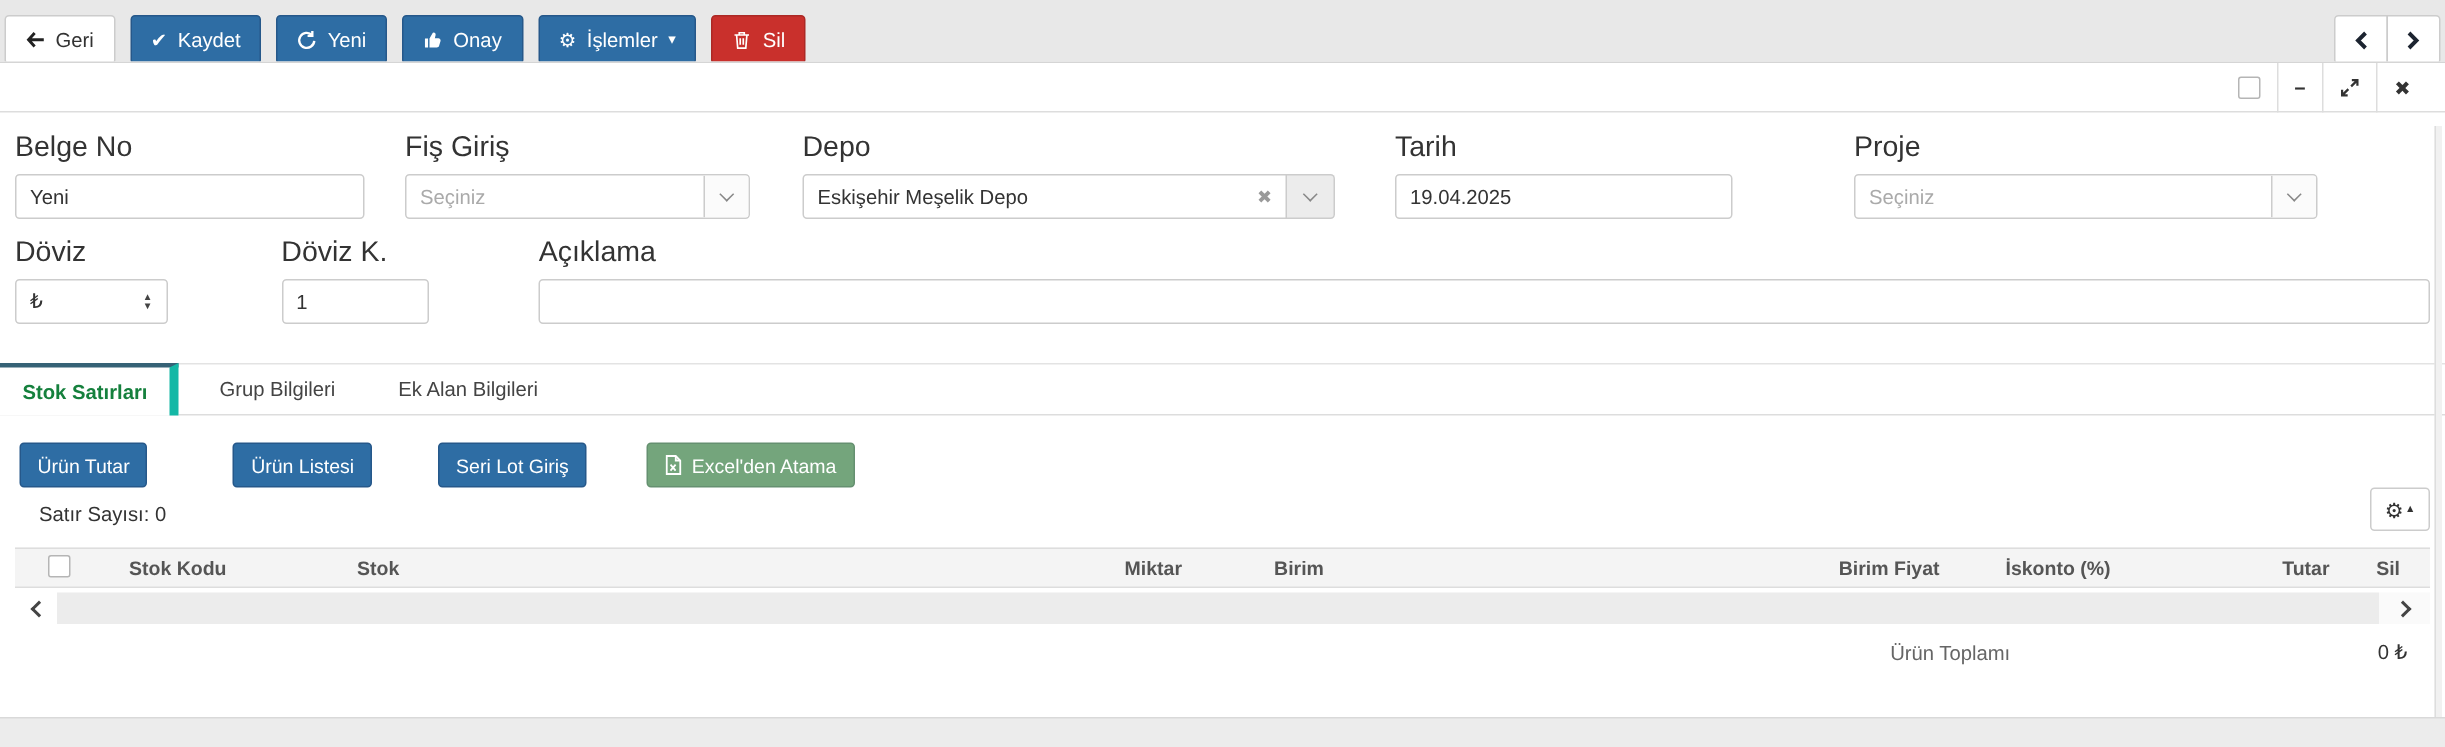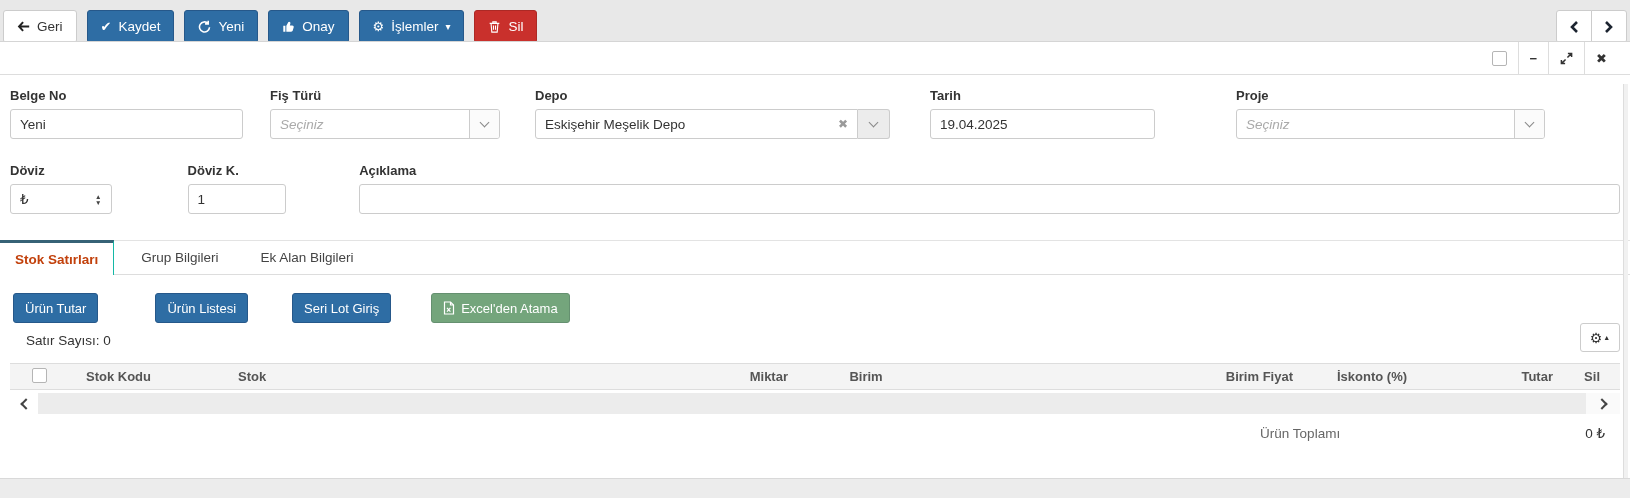--- a/index.html
+++ b/index.html
@@ -30,47 +30,47 @@
             border-top:3px solid #366276; border-right:1px solid #ddd; background:#fff;
             font-weight:bold; font-size:13.5px; color:#2f5a6d; cursor:pointer; }
   .win-controls { position:absolute; right:12px; top:0; height:33px; display:flex; align-items:center; }
   .win-ctl { height:33px; display:flex; align-items:center; padding:0 11px; border-left:1px solid #ddd;
              color:#333; cursor:pointer; font-size:13px; }
   .win-ctl:first-child { border-left:none; }
   .cbox { display:inline-block; width:15px; height:15px; background:#fff; border:1px solid #b5b5b5; border-radius:2px; }
   
   .content { margin:0 10px; position:relative; }
   .form-row { display:flex; margin-top:13px; }
-  .field label { display:block; margin-bottom:6px; color:#333; font-size:13px;font-weight:bold; }
+  .field label { display:block; margin-bottom:6px; color:#333; font-size:19px; }
   .tbox { height:30px; width:100%; border:1px solid #ccc; border-radius:3px; padding:0 9px;
           font-size:13.5px; color:#333; font-family:inherit; background:#fff; }
   .tbox::placeholder { color:#aaa; }
   .fake-select { height:30px; border:1px solid #ccc; border-radius:3px; display:flex; align-items:center;
-                 background:#fff; overflow:hidden; cursor:pointer;font-style:italic; }
+                 background:#fff; overflow:hidden; cursor:pointer; }
   .fake-select .val { flex:1; padding:0 9px; color:#aaa; font-size:13.5px; }
   .fake-select .addon { width:30px; align-self:stretch; border-left:1px solid #ccc; background:#fbfbfb;
                         display:flex; align-items:center; justify-content:center; }
   .chev { display:inline-block; width:7px; height:7px; border-right:1.6px solid #888;
           border-bottom:1.6px solid #888; transform:rotate(45deg); margin-top:-4px; }
   .combo { display:flex; }
   .combo .tbox { border-top-right-radius:0; border-bottom-right-radius:0; flex:1; display:flex; align-items:center; }
   .combo .tbox .txt { flex:1; }
   .clear-x { color:#9a9a9a; font-size:12px; cursor:pointer; margin-left:6px; }
   .combo .dd-btn { width:32px; border:1px solid #ccc; border-left:none; background:#ececec;
                    border-radius:0 3px 3px 0; display:flex; align-items:center; justify-content:center; cursor:pointer; }
   .stepper-select { height:30px; border:1px solid #ccc; border-radius:3px; background:#fff; display:flex;
                     align-items:center; padding:0 9px; cursor:pointer; }
   .stepper-select .val { flex:1; color:#333; font-size:13.5px; }
   .stepper { display:flex; flex-direction:column; line-height:5px; font-size:6.5px; color:#444; gap:1px; }
   
   .subtabs { margin-top:26px; border-top:1px solid #e3e3e3; border-bottom:1px solid #ddd;
              display:flex; height:35px; margin-left:-10px; margin-right:-10px; padding-right:10px; }
   .subtab { padding:0 15px; display:inline-flex; align-items:center; color:#444; font-size:13.5px; cursor:pointer; margin-left:12px; }
-  .subtab.active { margin-left:0; margin-top:-1px; border-top:3px solid #366276; border-right:1px solid #14b8a6;
-                   background:#fff; font-weight:bold; color:#c2410c; margin-bottom:-1px; }
+  .subtab.active { margin-left:0; margin-top:-1px; border-top:3px solid #366276; border-right:6px solid #14b8a6;
+                   background:#fff; font-weight:bold; color:#15803d; margin-bottom:-1px; }
   
   .actions { display:flex; margin-top:18px; }
   .sm-btn { height:30px; padding:0 11px; border-radius:3px; font-size:13px; color:#fff;
             display:inline-flex; align-items:center; gap:6px; cursor:pointer; border:1px solid transparent; }
   .sm-primary { background:#2e6da4; border-color:#26588a; }
   .sm-success { background:#74a57c; border-color:#659070; }
   .rowcount-bar { margin-top:10px; display:flex; align-items:center;margin-left:16px; }
   .rowcount { color:#333; font-size:13.5px; }
   .gear-btn { position:absolute; right:0; width:40px; height:29px; background:#fff; border:1px solid #ccc;
               border-radius:3px; display:flex; align-items:center; justify-content:center; gap:1px;
@@ -188,21 +188,21 @@
 </div>
 
 <div class="content">
 
   <div class="form-row">
     <div class="field" style="width:233px;">
       <label>Belge No</label>
       <input class="tbox" type="text" value="Yeni" style="">
     </div>
     <div class="field" style="width:230px; margin-left:27px;">
-      <label>Fiş Türü</label>
+      <label>Fiş Giriş</label>
       <div class="fake-select">
         <span class="val">Seçiniz</span>
         <span class="addon">
             <span class="chev"></span>
           </span>
       </div>
     </div>
     <div class="field" style="width:355px; margin-left:35px;">
       <label>Depo</label>
       <div class="combo">
@@ -223,21 +223,21 @@
       <label>Proje</label>
       <div class="fake-select">
         <span class="val">Seçiniz</span>
         <span class="addon">
             <span class="chev"></span>
           </span>
       </div>
     </div>
   </div>
 
-  <div class="form-row" style="margin-top:24px;gap:46px;">
+  <div class="form-row" style="margin-top:12px;gap:46px;">
     <div class="field" style="width:103px;">
       <label>Döviz</label>
       <div class="stepper-select">
         <span class="val">₺</span>
         <span class="stepper">
             <span>▲</span>
             <span>▼</span>
           </span>
       </div>
     </div>

